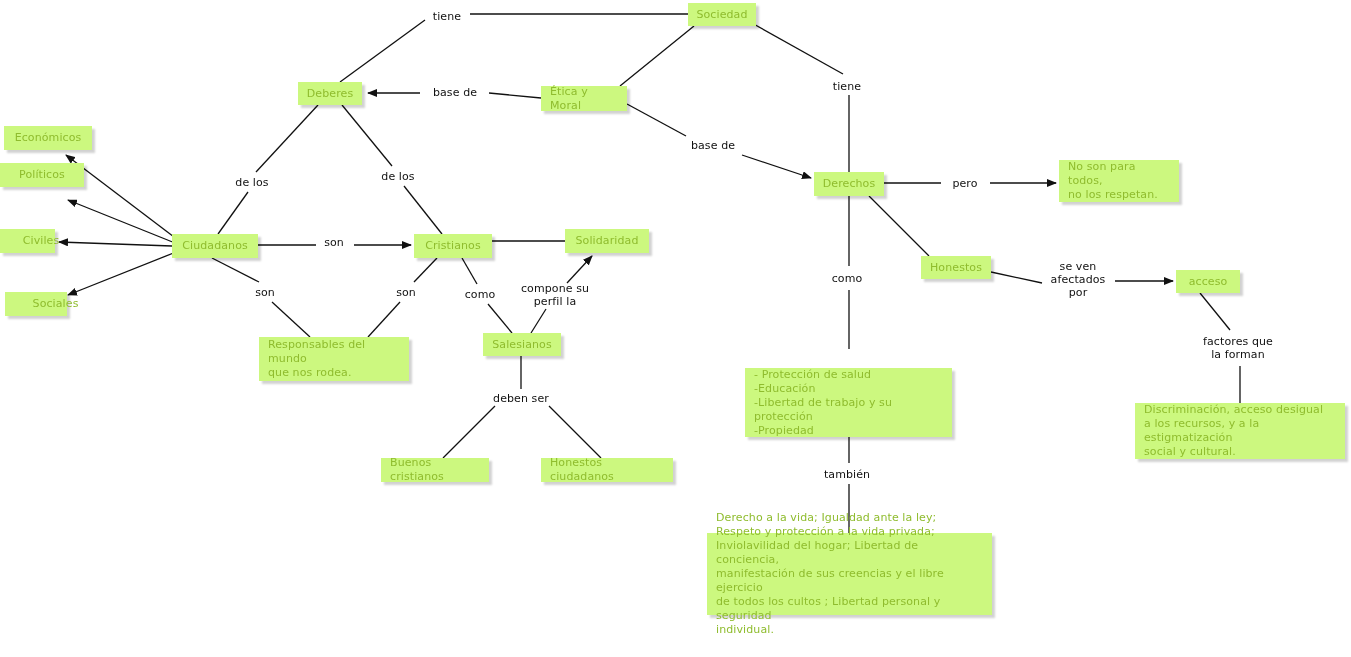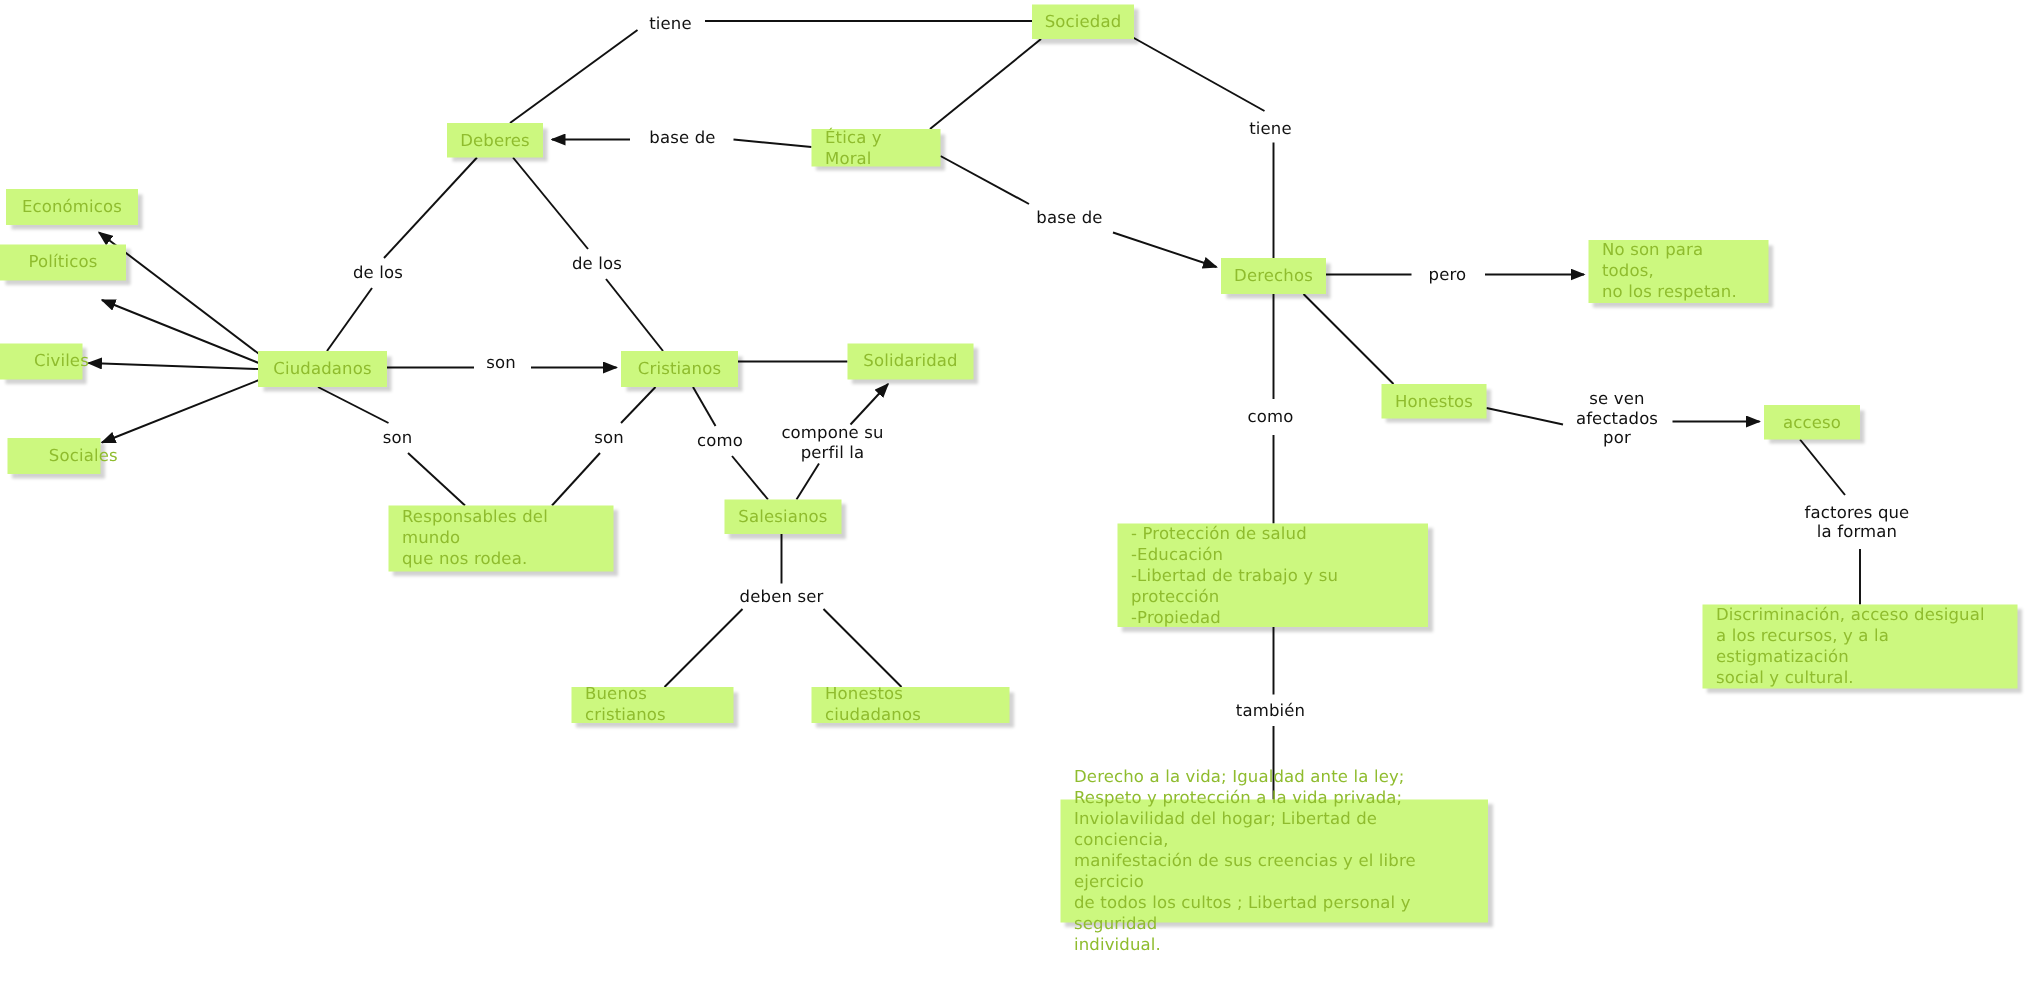--- a/index.html
+++ b/index.html
@@ -143,21 +143,21 @@
   <div class="node" style="left:0px;top:229px;width:55px;height:24px;padding-left:36px;"><span>Civiles</span></div>
   <div class="node" style="left:172px;top:234px;width:86px;height:24px;"><span>Ciudadanos</span></div>
   <div class="node" style="left:414px;top:234px;width:78px;height:24px;"><span>Cristianos</span></div>
   <div class="node" style="left:565px;top:229px;width:84px;height:24px;"><span>Solidaridad</span></div>
   <div class="node" style="left:921px;top:256px;width:70px;height:23px;"><span>Honestos</span></div>
   <div class="node" style="left:1176px;top:270px;width:64px;height:23px;"><span>acceso</span></div>
   <div class="node" style="left:5px;top:292px;width:62px;height:24px;padding-left:48px;"><span>Sociales</span></div>
   <div class="node" style="left:483px;top:333px;width:78px;height:23px;"><span>Salesianos</span></div>
   <div class="node" style="left:259px;top:337px;width:150px;height:44px;"><span>Responsables del mundo
 que nos rodea.</span></div>
-  <div class="node" style="left:745px;top:349px;width:207px;height:69px;"><span>- Protección de salud
+  <div class="node" style="left:745px;top:368px;width:207px;height:69px;"><span>- Protección de salud
 -Educación
 -Libertad de trabajo y su protección
 -Propiedad</span></div>
   <div class="node" style="left:1135px;top:403px;width:210px;height:56px;"><span>Discriminación, acceso desigual
 a los recursos, y a la estigmatización
 social y cultural.</span></div>
   <div class="node" style="left:381px;top:458px;width:108px;height:24px;"><span>Buenos cristianos</span></div>
   <div class="node" style="left:541px;top:458px;width:132px;height:24px;"><span>Honestos ciudadanos</span></div>
   <div class="node" style="left:707px;top:533px;width:285px;height:82px;"><span>Derecho a la vida; Igualdad ante la ley;
 Respeto y protección a la vida privada;

